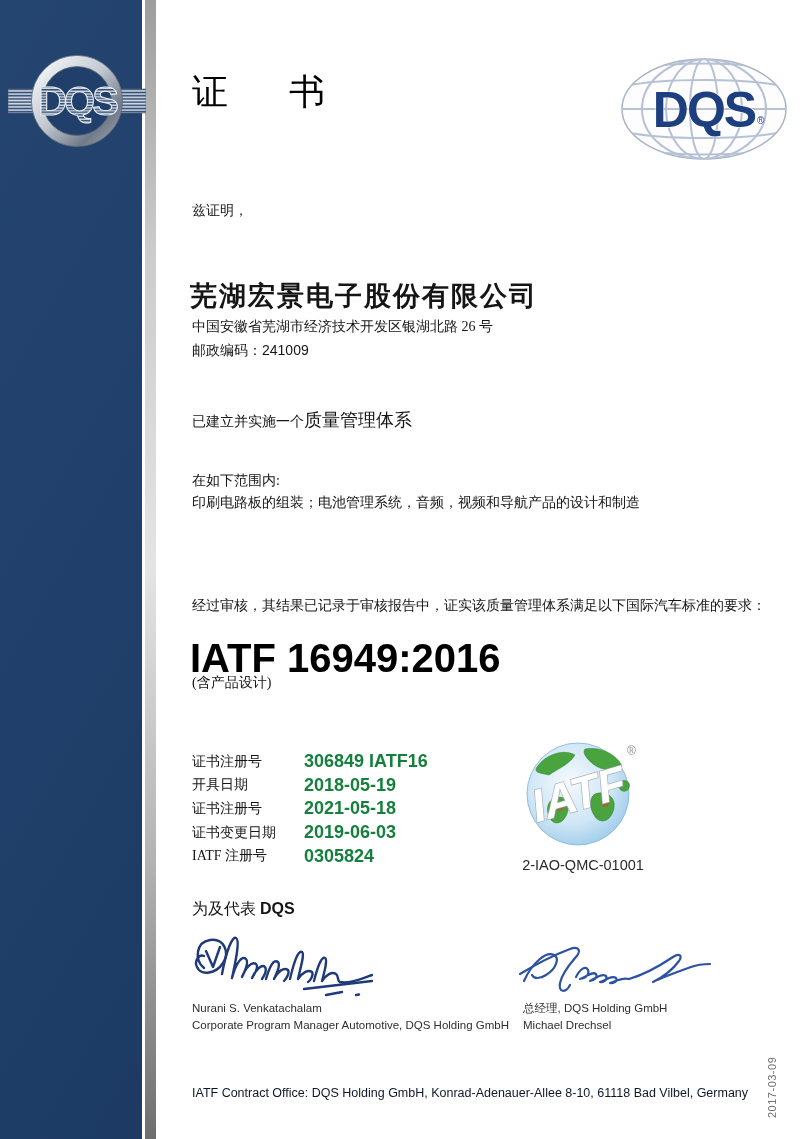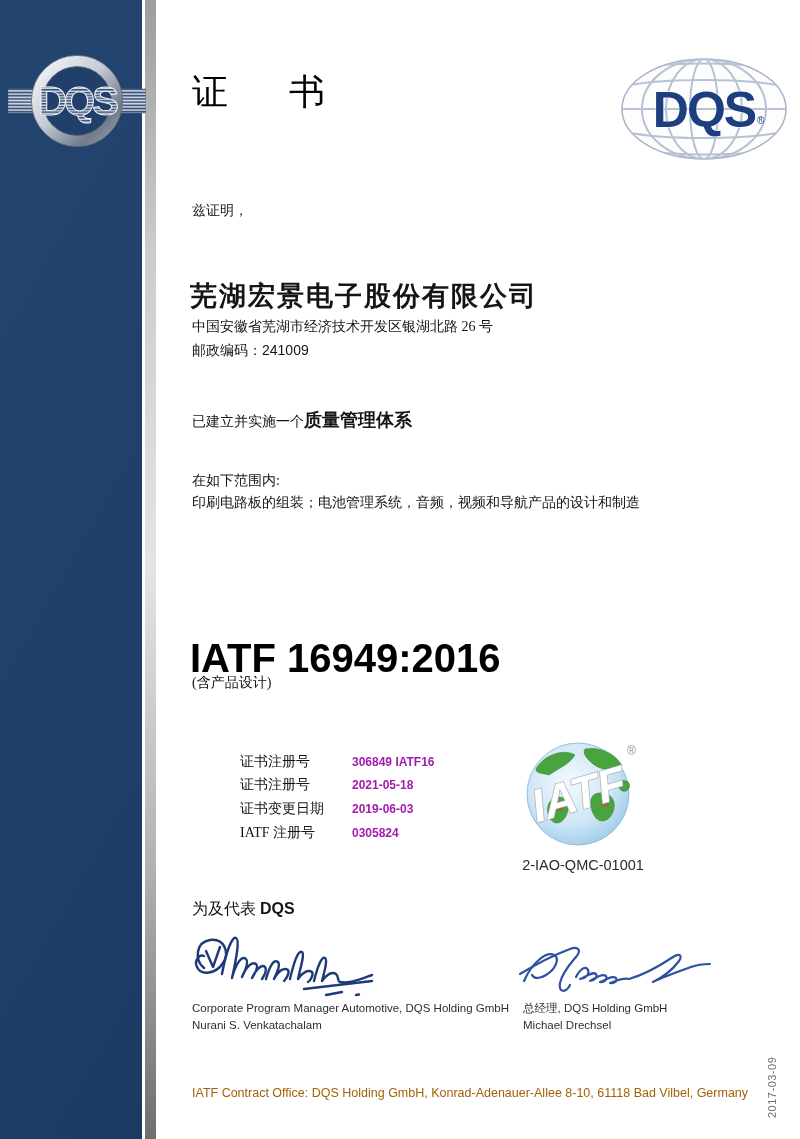--- a/index.html
+++ b/index.html
@@ -20,50 +20,50 @@
 
   .globe-dqs { position:absolute; left:618px; top:55px; }
 
   .t14 { font-size:14px; line-height:22px; }
   .certify { position:absolute; left:192px; top:200px; }
   .company-name { position:absolute; left:190px; top:278px; font-size:27px; font-weight:bold; letter-spacing:2px; }
   .address { position:absolute; left:192px; top:316px; }
   .postal { position:absolute; left:192px; top:339px; }
   .sans { font-family:Liberation Sans, sans-serif; }
   .qms-line { position:absolute; left:192px; top:409px; }
-  .qms-line .bold-sys { font-size:18px; font-weight:bold; }
+  .qms-line .bold-sys { font-size:18px; font-weight:normal; }
   .scope-intro { position:absolute; left:192px; top:470px; }
   .scope-text { position:absolute; left:192px; top:492px; }
   .audit { position:absolute; left:192px; top:595px; }
   .standard { position:absolute; left:190px; top:636px; font-family:"Liberation Sans","DejaVu Sans",sans-serif;
     font-size:40px; font-weight:bold; letter-spacing:0px; color:#000; }
   .standard-note { position:absolute; left:192px; top:672px; }
 
-  .cert-table { position:absolute; left:192px; top:750px; width:300px;margin-left:48px; }
+  .cert-table { position:absolute; left:192px; top:750px; width:300px; }
   .cert-row { display:flex; height:23.6px; align-items:center; }
   .cert-label { width:112px; font-size:14px; }
-  .cert-value { font-family:"Liberation Sans","DejaVu Sans",sans-serif; font-size:12px; font-weight:bold; color:#a21caf; }
+  .cert-value { font-family:"Liberation Sans","DejaVu Sans",sans-serif; font-size:18px; font-weight:bold; color:#15803d; }
 
   .globe-iatf { position:absolute; left:515px; top:737px; }
   .iatf-code { position:absolute; left:503px; top:848px; width:160px; text-align:center;
     font-family:"Liberation Sans","DejaVu Sans",sans-serif; font-size:14.5px; color:#2a2a2a;margin-top:9px; }
 
   .behalf { position:absolute; left:192px; top:899px; font-size:16px; }
   .behalf .org { font-family:"Liberation Sans","DejaVu Sans",sans-serif; font-weight:bold; }
 
   .sig1 { position:absolute; left:186px; top:928px; }
   .sig2 { position:absolute; left:512px; top:934px; }
 
   .signer { position:absolute; font-family:"Liberation Sans","DejaVu Sans",sans-serif;
     font-size:11.5px; line-height:16.5px; color:#2e2e2e; }
   .signer-1 { left:192px; top:1000px; width:320px; }
   .signer-2 { left:523px; top:1000px; width:260px; }
 
   .footer { position:absolute; left:192px; top:1086px; font-family:"Liberation Sans","DejaVu Sans",sans-serif;
-    font-size:12.5px; color:#a16207; }
+    font-size:12.5px; color:#0f172a; }
 
   .side-date { position:absolute; left:766px; top:1042px; height:76px;
     writing-mode:vertical-rl; transform:rotate(180deg);
     font-family:"Liberation Sans","DejaVu Sans",sans-serif; font-size:11px; color:#717171; letter-spacing:0.5px; }
 </style>
 </head>
 <body>
 
 <div class="page">
 
@@ -126,28 +126,33 @@
     <span>邮政编码：</span><span class="sans">241009</span>
   </div>
 
   <div class="qms-line t14">
     <span>已建立并实施一个</span><span class="bold-sys">质量管理体系</span>
   </div>
 
   <div class="scope-intro t14">在如下范围内:</div>
   <div class="scope-text t14">印刷电路板的组装；电池管理系统，音频，视频和导航产品的设计和制造</div>
 
+  <div class="audit t14">经过审核，其结果已记录于审核报告中，证实该质量管理体系满足以下国际汽车标准的要求：</div>
 
   <div class="standard">IATF 16949:2016</div>
   <div class="standard-note t14">(含产品设计)</div>
 
   <div class="cert-table">
     <div class="cert-row">
       <span class="cert-label">证书注册号</span>
       <span class="cert-value">306849 IATF16</span>
+    </div>
+    <div class="cert-row">
+      <span class="cert-label">开具日期</span>
+      <span class="cert-value">2018-05-19</span>
     </div>
     <div class="cert-row">
       <span class="cert-label">证书注册号</span>
       <span class="cert-value">2021-05-18</span>
     </div>
     <div class="cert-row">
       <span class="cert-label">证书变更日期</span>
       <span class="cert-value">2019-06-03</span>
     </div>
     <div class="cert-row">
@@ -202,22 +207,22 @@
   <svg class="sig2" width="205" height="65" viewBox="0 0 205 65">
     <g fill="none" stroke="#2d52a2" stroke-width="2.2" stroke-linecap="round" stroke-linejoin="round">
       <path d="M12,47 C20,29 34,17 42,21 C48,24 44,35 34,41 C28,45 22,45 20,41"></path>
       <path d="M8,40 C26,29 42,21 58,15 C66,12 70,16 64,23 C58,30 50,39 48,49 C46,59 54,59 58,51"></path>
       <path d="M64,43 C68,35 74,31 76,36 C78,41 72,45 68,45 C74,43 80,37 84,40 C86,43 82,47 78,47 C84,44 90,39 94,42 C96,45 92,49 88,48 C94,46 100,41 104,44 C106,47 102,50 98,49 C104,47 111,43 117,45"></path>
       <path d="M117,45 C131,41 149,31 161,23 C167,19 171,21 167,27 C159,38 149,44 141,48 C149,44 165,38 179,33 C187,30 193,30 198,30"></path>
     </g>
   </svg>
 
   <div class="signer signer-1">
+    <div>Nurani S. Venkatachalam</div>
     <div>Corporate Program Manager Automotive, DQS Holding GmbH</div>
-    <div>Nurani S. Venkatachalam</div>
   </div>
   <div class="signer signer-2">
     <div>总经理, DQS Holding GmbH</div>
     <div>Michael Drechsel</div>
   </div>
 
   <div class="footer">IATF Contract Office: DQS Holding GmbH, Konrad-Adenauer-Allee 8-10, 61118 Bad Vilbel, Germany</div>
 
   <div class="side-date">2017-03-09</div>
 

